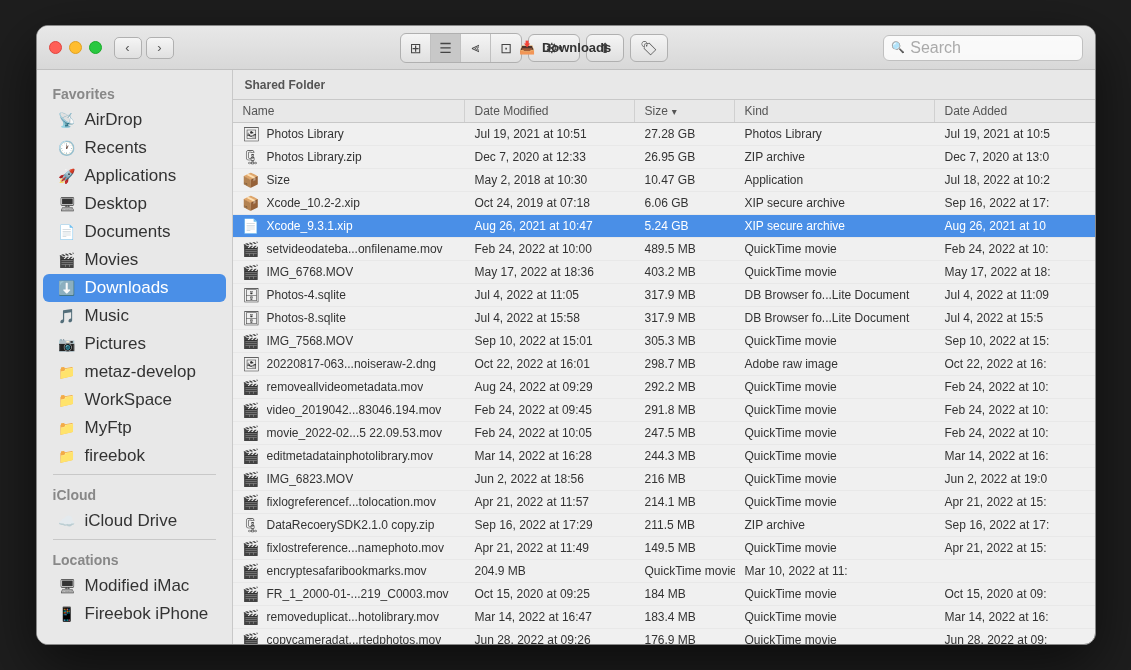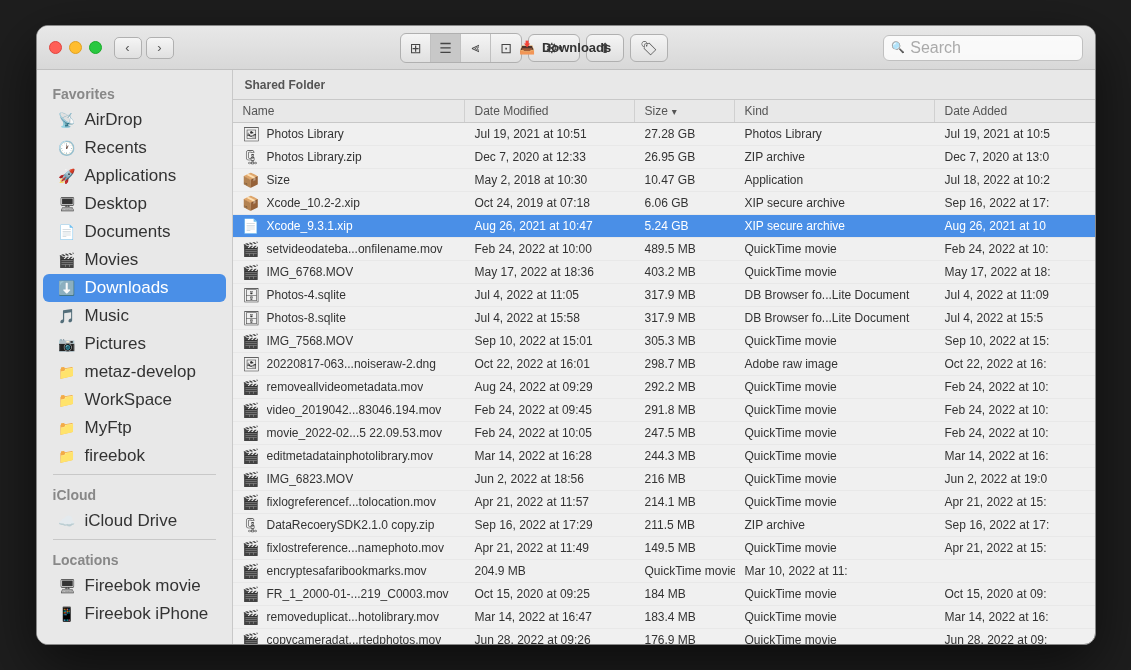--- a/index.html
+++ b/index.html
@@ -354,21 +354,21 @@
       <div class="sidebar-section-label">iCloud</div>
       <div class="sidebar-item">
         <div class="si-icon">☁️</div>
         <span class="si-label">iCloud Drive</span>
       </div>
 
       <div class="divider-line"></div>
       <div class="sidebar-section-label">Locations</div>
       <div class="sidebar-item">
         <div class="si-icon">🖥</div>
-        <span class="si-label">Fireebok movie</span>
+        <span class="si-label">Modified iMac</span>
       </div>
       <div class="sidebar-item">
         <div class="si-icon">📱</div>
         <span class="si-label">Fireebok iPhone</span>
       </div>
     </div>
 
     <div class="file-area">
       <div class="path-bar">
         <span>Shared Folder</span>

